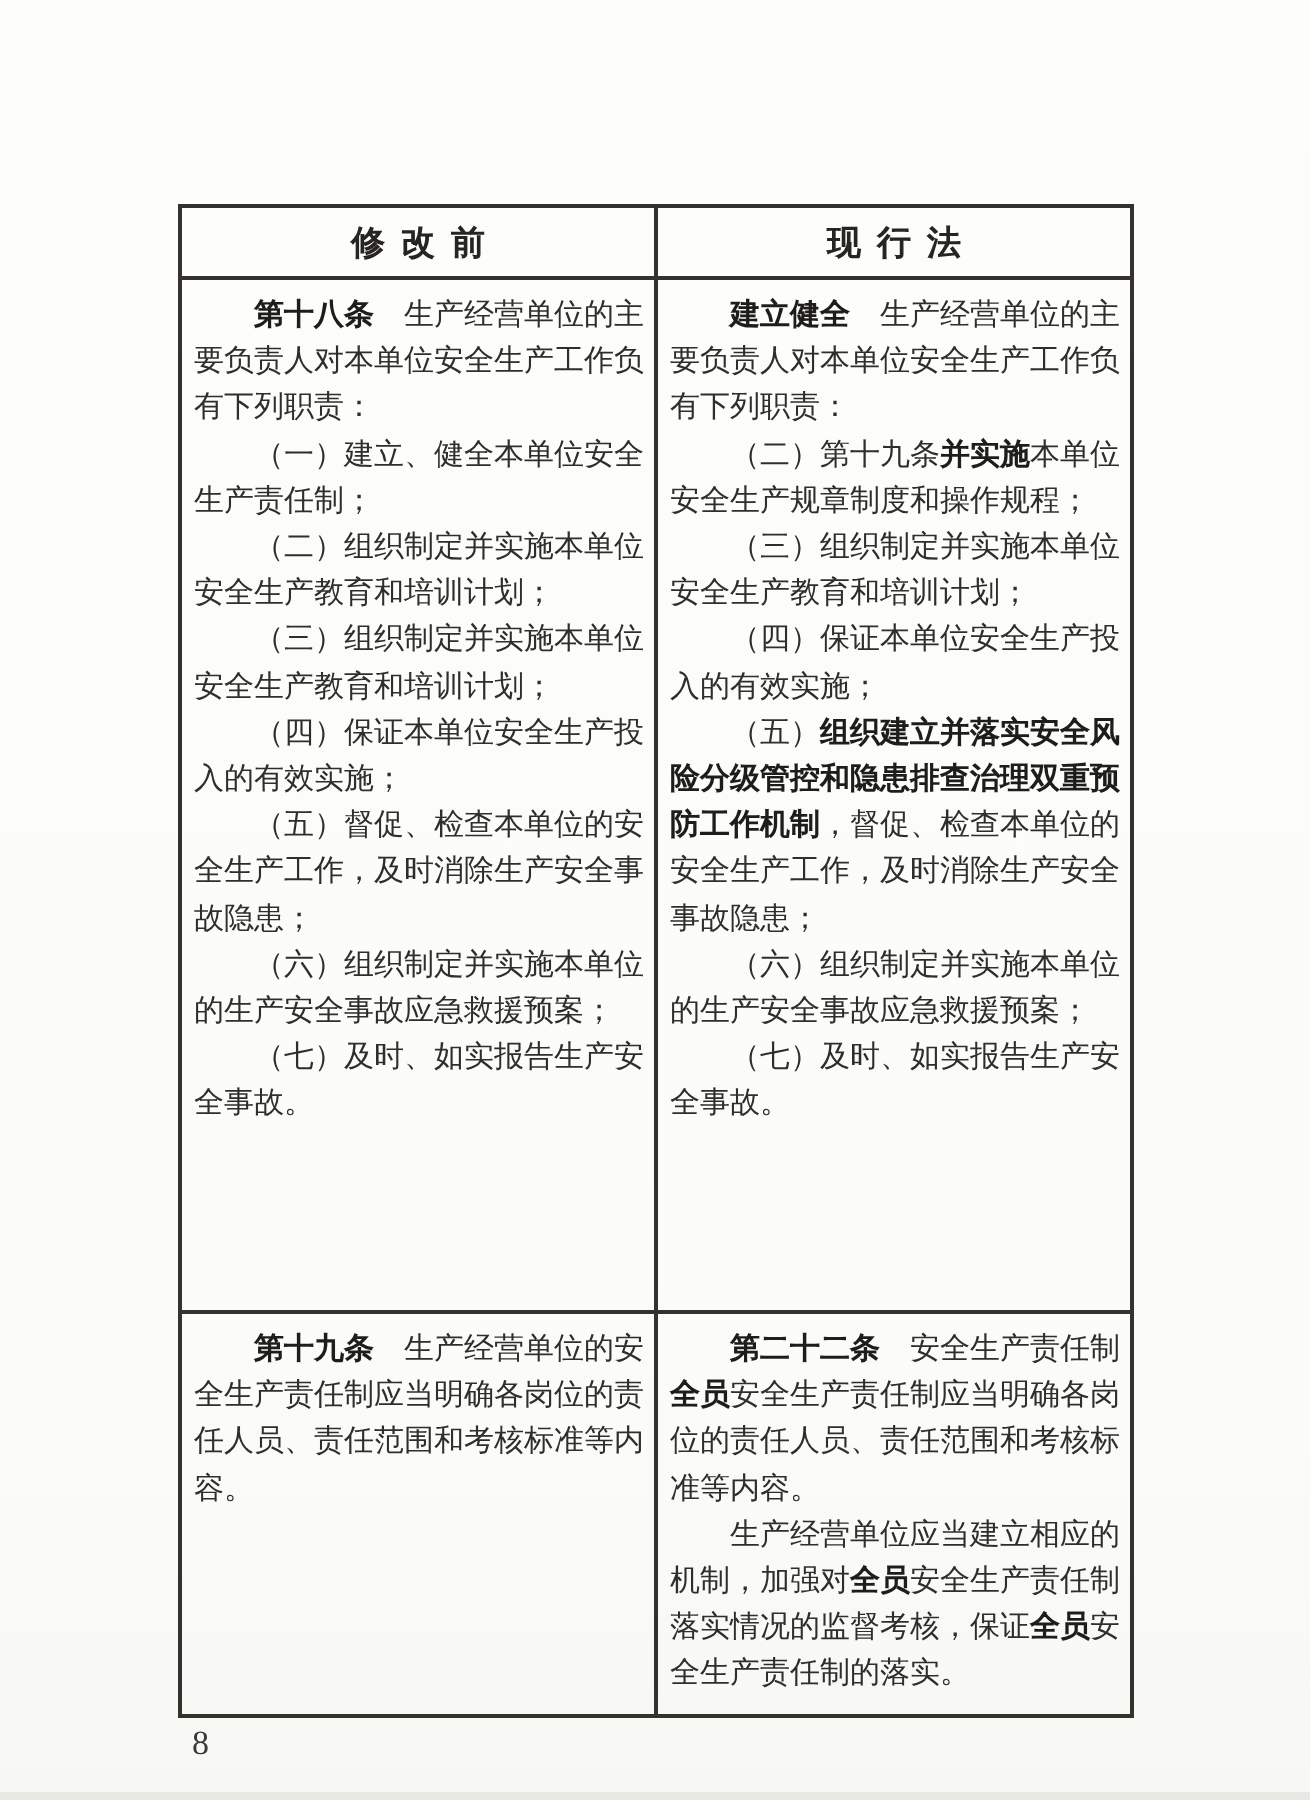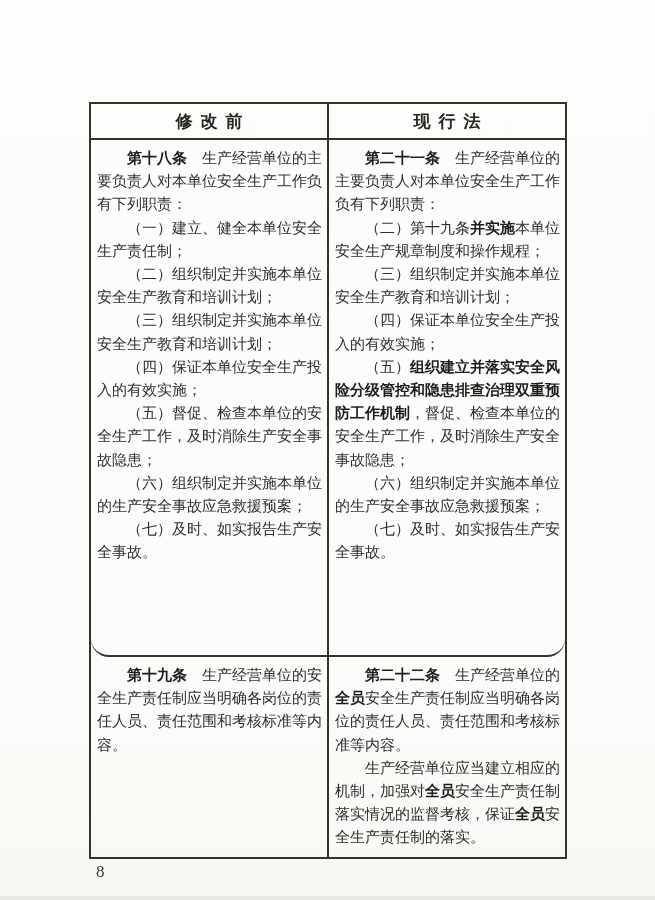--- a/index.html
+++ b/index.html
@@ -29,21 +29,21 @@
     background:transparent;
   }
   .thead { display:flex; height:36px; border-bottom:2px solid #35322e; flex:0 0 auto; }
   .th {
     flex:1 1 0; display:flex; align-items:center; justify-content:center;
     font-weight:bold; font-size:17px; letter-spacing:8px; text-indent:8px;
     color:#262522;
   }
   .th:first-child { border-right:2px solid #35322e; }
   .tbody { display:flex; flex-direction:column; flex:1 1 auto; min-height:0; }
-  .tr { display:flex; overflow:hidden;border-radius:18px; }
+  .tr { display:flex; overflow:hidden; }
   .tr:first-child { flex:0 0 517px; border-bottom:2px solid #35322e; }
   .tr:last-child { flex:1 1 auto; }
   .td {
     flex:1 1 0; min-width:0;
     padding:7px 5px 0 6px;
     font-size:15px; line-height:23.2px;
     text-align:justify;
     color:#2f2e2c;
     overflow:hidden;
   }
@@ -70,35 +70,35 @@
             <p class="para"><b>第十八条</b><span>　生产经营单位的主要负责人对本单位安全生产工作负有下列职责：</span></p>
             <p class="para"><span>（一）建立、健全本单位安全生产责任制；</span></p>
             <p class="para"><span>（二）组织制定并实施本单位安全生产教育和培训计划；</span></p>
             <p class="para"><span>（三）组织制定并实施本单位安全生产教育和培训计划；</span></p>
             <p class="para"><span>（四）保证本单位安全生产投入的有效实施；</span></p>
             <p class="para"><span>（五）督促、检查本单位的安全生产工作，及时消除生产安全事故隐患；</span></p>
             <p class="para"><span>（六）组织制定并实施本单位的生产安全事故应急救援预案；</span></p>
             <p class="para"><span>（七）及时、如实报告生产安全事故。</span></p>
           </div>
           <div class="td">
-            <p class="para"><b>第二十一条</b><span>　生产经营单位的主要负责人对本单位安全生产工作负有下列职责：</span></p>
+            <p class="para"><b>建立健全</b><span>　生产经营单位的主要负责人对本单位安全生产工作负有下列职责：</span></p>
             <p class="para"><span>（二）第十九条</span><b>并实施</b><span>本单位安全生产规章制度和操作规程；</span></p>
             <p class="para"><span>（三）组织制定并实施本单位安全生产教育和培训计划；</span></p>
             <p class="para"><span>（四）保证本单位安全生产投入的有效实施；</span></p>
             <p class="para"><span>（五）</span><b>组织建立并落实安全风险分级管控和隐患排查治理双重预防工作机制</b><span>，督促、检查本单位的安全生产工作，及时消除生产安全事故隐患；</span></p>
             <p class="para"><span>（六）组织制定并实施本单位的生产安全事故应急救援预案；</span></p>
             <p class="para"><span>（七）及时、如实报告生产安全事故。</span></p>
           </div>
         </div>
         <div class="tr">
           <div class="td">
             <p class="para"><b>第十九条</b><span>　生产经营单位的安全生产责任制应当明确各岗位的责任人员、责任范围和考核标准等内容。</span></p>
           </div>
           <div class="td">
-            <p class="para"><b>第二十二条</b><span>　生产经营单位的</span><b>全员</b><span>安全生产责任制应当明确各岗位的责任人员、责任范围和考核标准等内容。</span></p>
+            <p class="para"><b>第二十二条</b><span>　安全生产责任制</span><b>全员</b><span>安全生产责任制应当明确各岗位的责任人员、责任范围和考核标准等内容。</span></p>
             <p class="para"><span>生产经营单位应当建立相应的机制，加强对</span><b>全员</b><span>安全生产责任制落实情况的监督考核，保证</span><b>全员</b><span>安全生产责任制的落实。</span></p>
           </div>
         </div>
       </div>
   </div>
   <div class="page-number">8</div>
   <div class="page-bottom-edge"></div>
 </div>
 
 </body></html>

